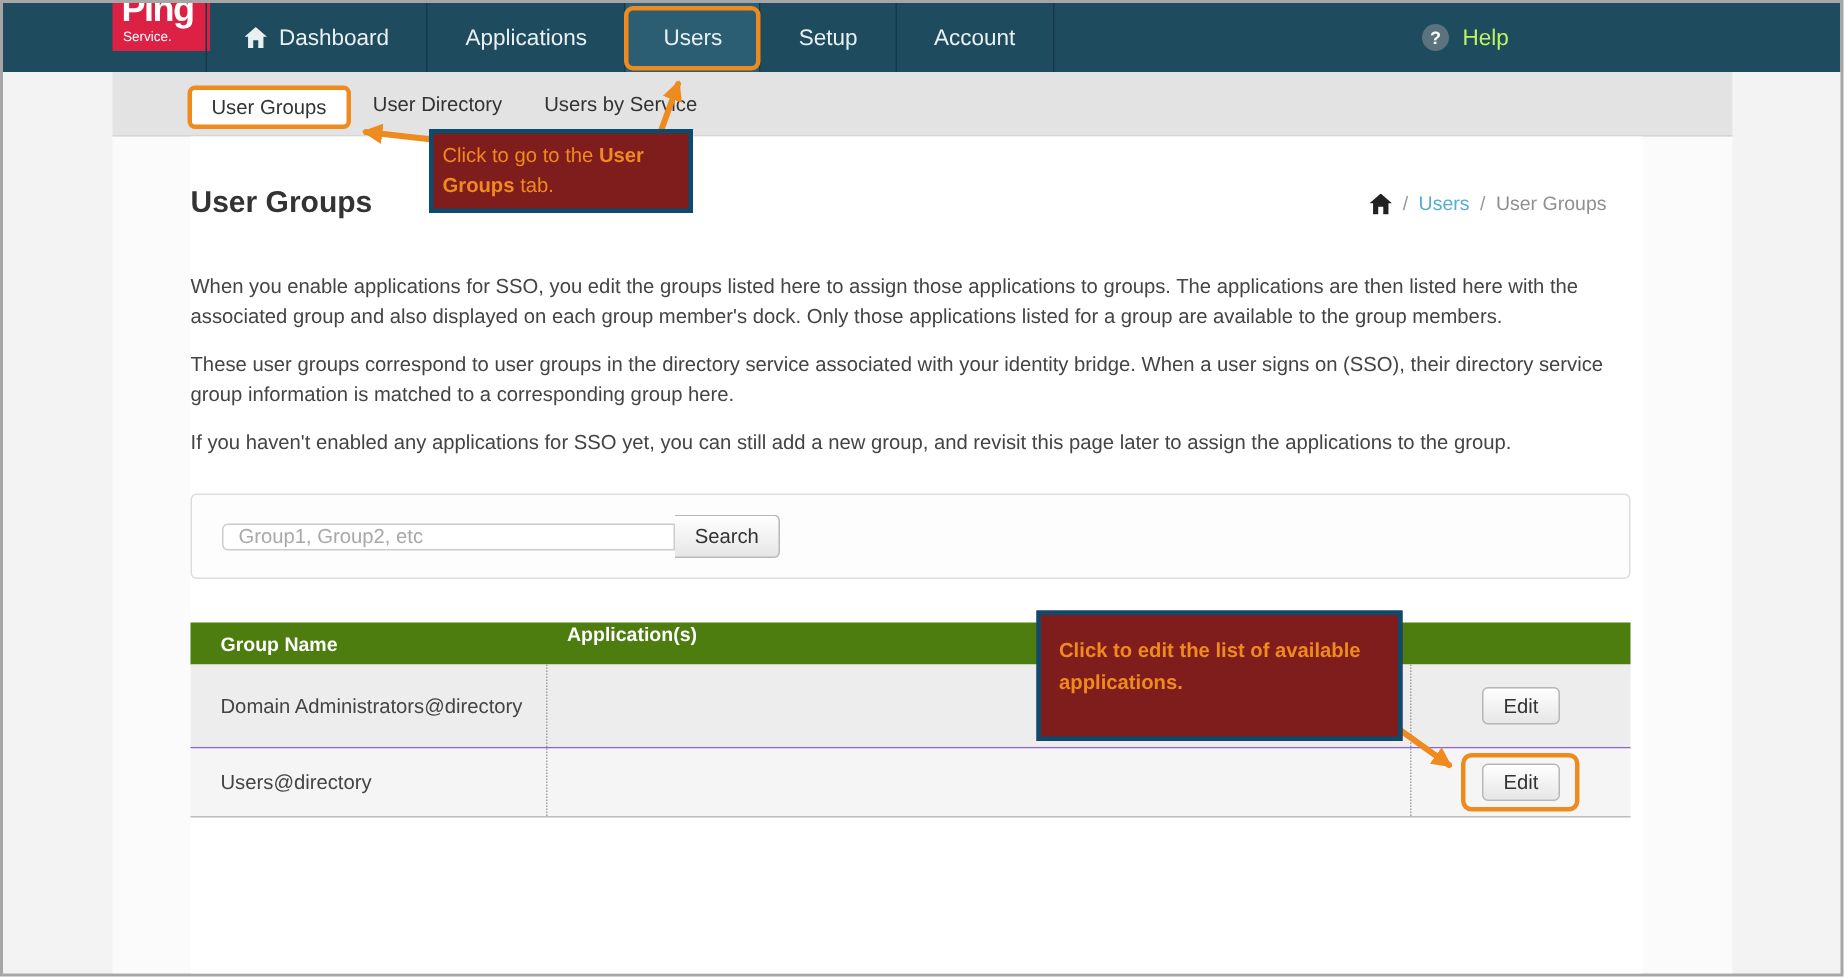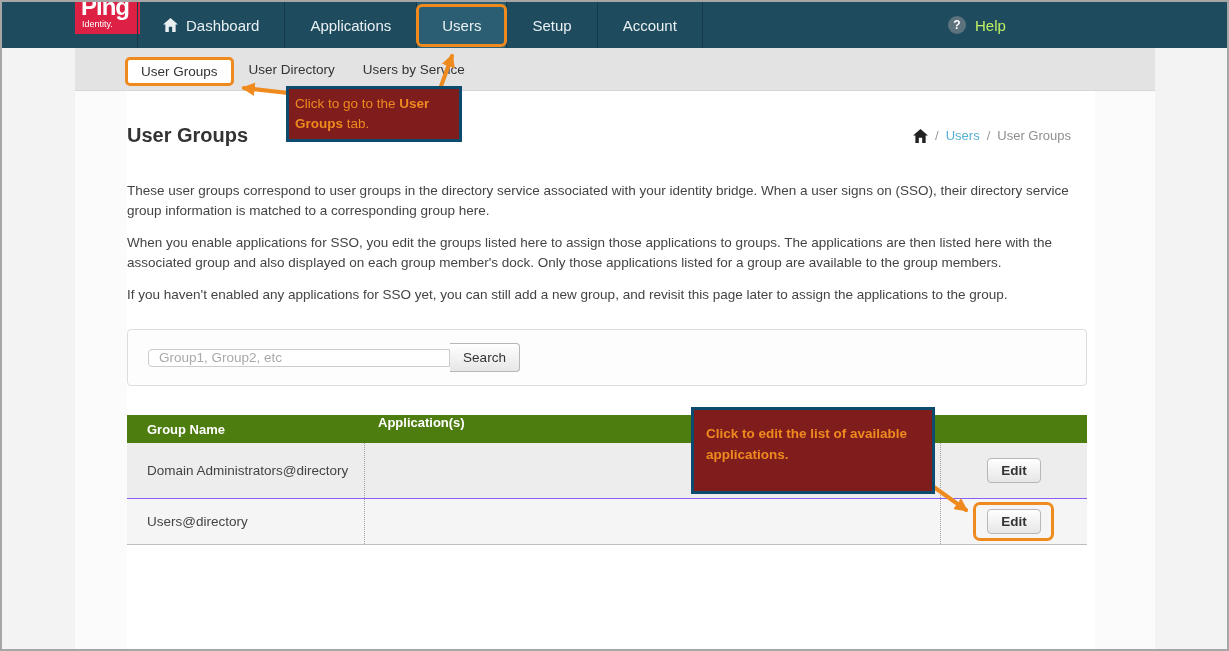--- a/index.html
+++ b/index.html
@@ -58,42 +58,42 @@
   .thead{display:flex;background:#4d7c0f;color:#fff;height:28px;align-items:center;font-weight:bold;font-size:13px;}
   .trow{display:flex;align-items:center;border-bottom:1px solid #8b5cf6;}
   .trow.row-odd{background:#ededed;min-height:55px;}
   .trow.row-even{background:#f5f5f5;min-height:45px;border-bottom:1px solid #bdbdbd;}
   .col1{box-sizing:border-box;width:237px;padding-left:20px;padding-right:10px;}
   .col2{box-sizing:border-box;width:576px;padding-left:14px;align-self:stretch;}
   .col3{box-sizing:border-box;width:147px;display:flex;justify-content:center;align-self:stretch;align-items:center;}
   .thead .col3{align-items:center;}
   .trow .col2,.trow .col3{border-left:1px dotted #9f9f9f;}
   .trow .col1{color:#444;overflow-wrap:anywhere;line-height:19px;}
-  .edit-btn{padding:4px 13px;border-radius:4px;font-weight:bold;}
+  .edit-btn{padding:4px 13px;border-radius:4px;}
   .edit-wrap{position:relative;display:inline-block;}
   .annot-outline-users{position:absolute;top:2px;bottom:1px;left:-1px;right:-1px;border:3px solid #ef8a1f;
                        border-radius:6px;pointer-events:none;z-index:6;}
   .annot-outline-edit{position:absolute;top:-7px;bottom:-7px;left:-14px;right:-13px;border:3px solid #ef8a1f;
                       border-radius:7px;pointer-events:none;}
   .callout{position:absolute;box-sizing:border-box;background:#7f1d1d;border:3px solid #0c4a6e;z-index:45;
            color:#ef8a1f;font-size:13.5px;line-height:20px;}
   .callout b{font-weight:bold;}
   .callout-users{left:284px;top:84px;width:176px;height:56px;padding:5px 6px;}
   .callout-edit{left:689px;top:405px;width:244px;height:87px;padding:13px 12px;line-height:21px;font-weight:bold;}
   .annot-svg{position:absolute;inset:0;width:1229px;height:651px;pointer-events:none;z-index:44;}
 </style>
 </head>
 <body>
 
 <div class="screen">
 
   <div class="navbar">
     <div class="logo">
       <span class="ping">Ping</span>
-      <span class="identity">Identity.</span>
+      <span class="identity">Service.</span>
     </div>
     <ul class="nav-items">
       <li class="nav-item">
         <span class="home-glyph">
           <svg width="15" height="14" viewBox="0 0 16 15">
               <path d="M8 0 L16 7 H13.5 V15 H9.8 V9.5 H6.2 V15 H2.5 V7 H0 Z" fill="#e9f0f2"></path>
             </svg>
         </span>
         <span>Dashboard</span>
       </li>
@@ -136,22 +136,22 @@
               </svg>
           </span>
           <span>/</span>
           <span class="crumb-link">Users</span>
           <span>/</span>
           <span class="crumb-current">User Groups</span>
         </div>
       </div>
 
       <div class="paragraphs">
+        <p>When you enable applications for SSO, you edit the groups listed here to assign those applications to groups. The applications are then listed here with the associated group and also displayed on each group member's dock. Only those applications listed for a group are available to the group members.</p>
         <p>These user groups correspond to user groups in the directory service associated with your identity bridge. When a user signs on (SSO), their directory service group information is matched to a corresponding group here.</p>
-        <p>When you enable applications for SSO, you edit the groups listed here to assign those applications to groups. The applications are then listed here with the associated group and also displayed on each group member's dock. Only those applications listed for a group are available to the group members.</p>
         <p>If you haven't enabled any applications for SSO yet, you can still add a new group, and revisit this page later to assign the applications to the group.</p>
       </div>
 
       <div class="search-panel">
         <input class="search-input" type="text" placeholder="Group1, Group2, etc" style="">
         <button class="btn search-btn">Search</button>
       </div>
 
       <div class="table">
         <div class="thead">

